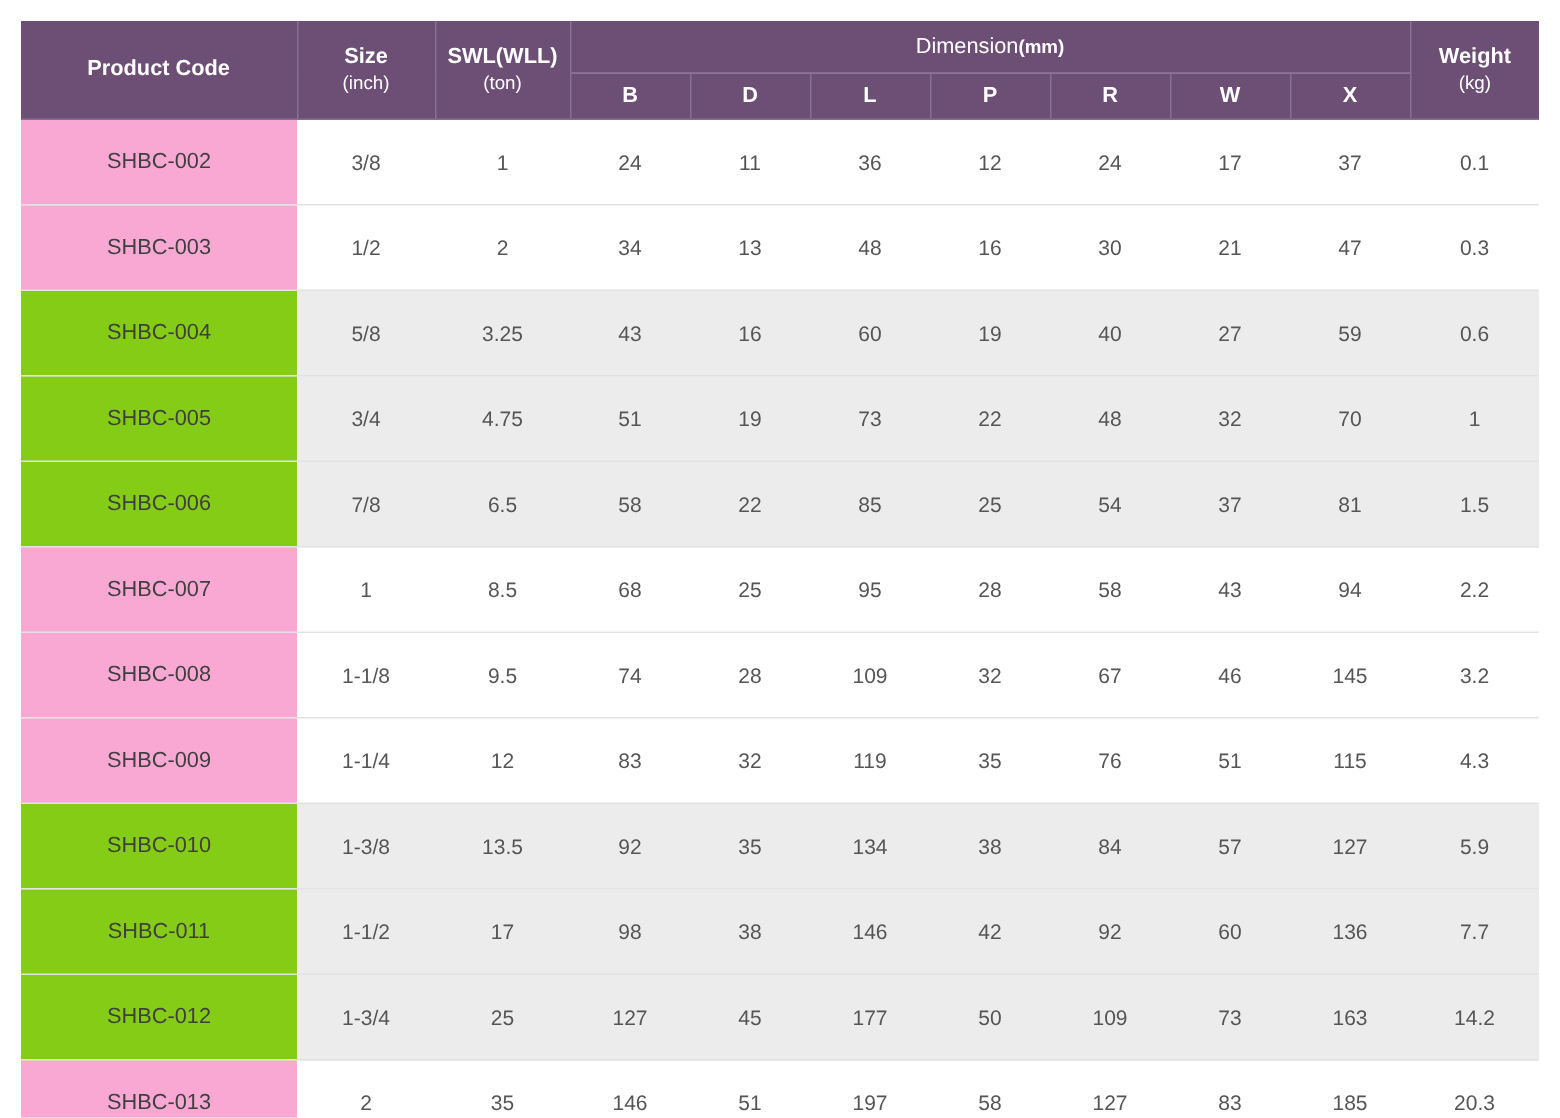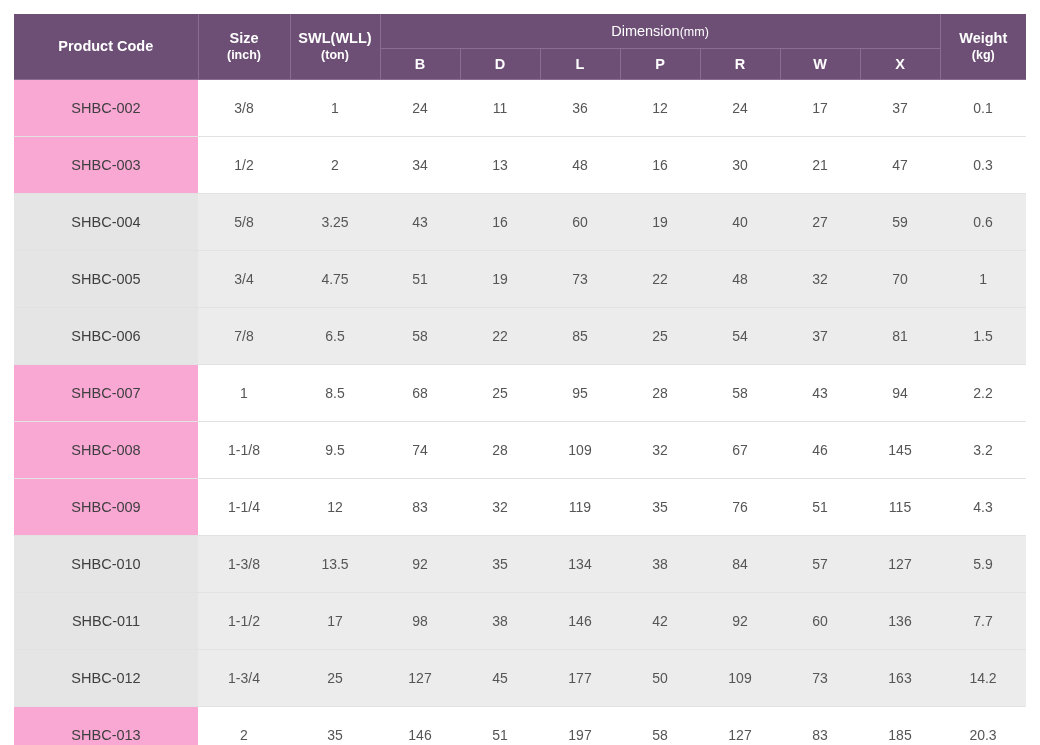--- a/index.html
+++ b/index.html
@@ -40,47 +40,47 @@
     font-size: 14.5px;
     line-height: 1.15;
   }
   thead tr.row2 th {
     height: 28px;
     font-size: 14.5px;
   }
   th .sub {
     display: block;
     font-size: 12.5px;
-    font-weight: bold;
+    font-weight: normal;
     margin-top: 1px;
   }
   th .dim-label {
     font-size: 14.5px;
     font-weight: normal;
   }
   th .dim-unit {
     font-size: 12.5px;
-    font-weight: normal;
+    font-weight: bold;
   }
   tbody td {
     height: 54px;
     font-size: 14px;
     color: #555555;
     border-bottom: 1px solid #e2e2e2;
   }
   tbody td.code {
     font-size: 14.5px;
     color: #3f3f3f;
     background: #f9a8d4;
   }
   tbody tr.shaded td {
     background: #ececec;
   }
   tbody tr.shaded td.code {
-    background: #e5e5e5;
+    background: #84cc16;
   }
   tbody tr:last-child td {
     border-bottom: none;
   }
   col.c-code { width: 184px; }
   col.c-size { width: 92px; }
   col.c-swl  { width: 90px; }
   col.c-dim  { width: 80px; }
   col.c-wt   { width: 86px; }
 </style>

